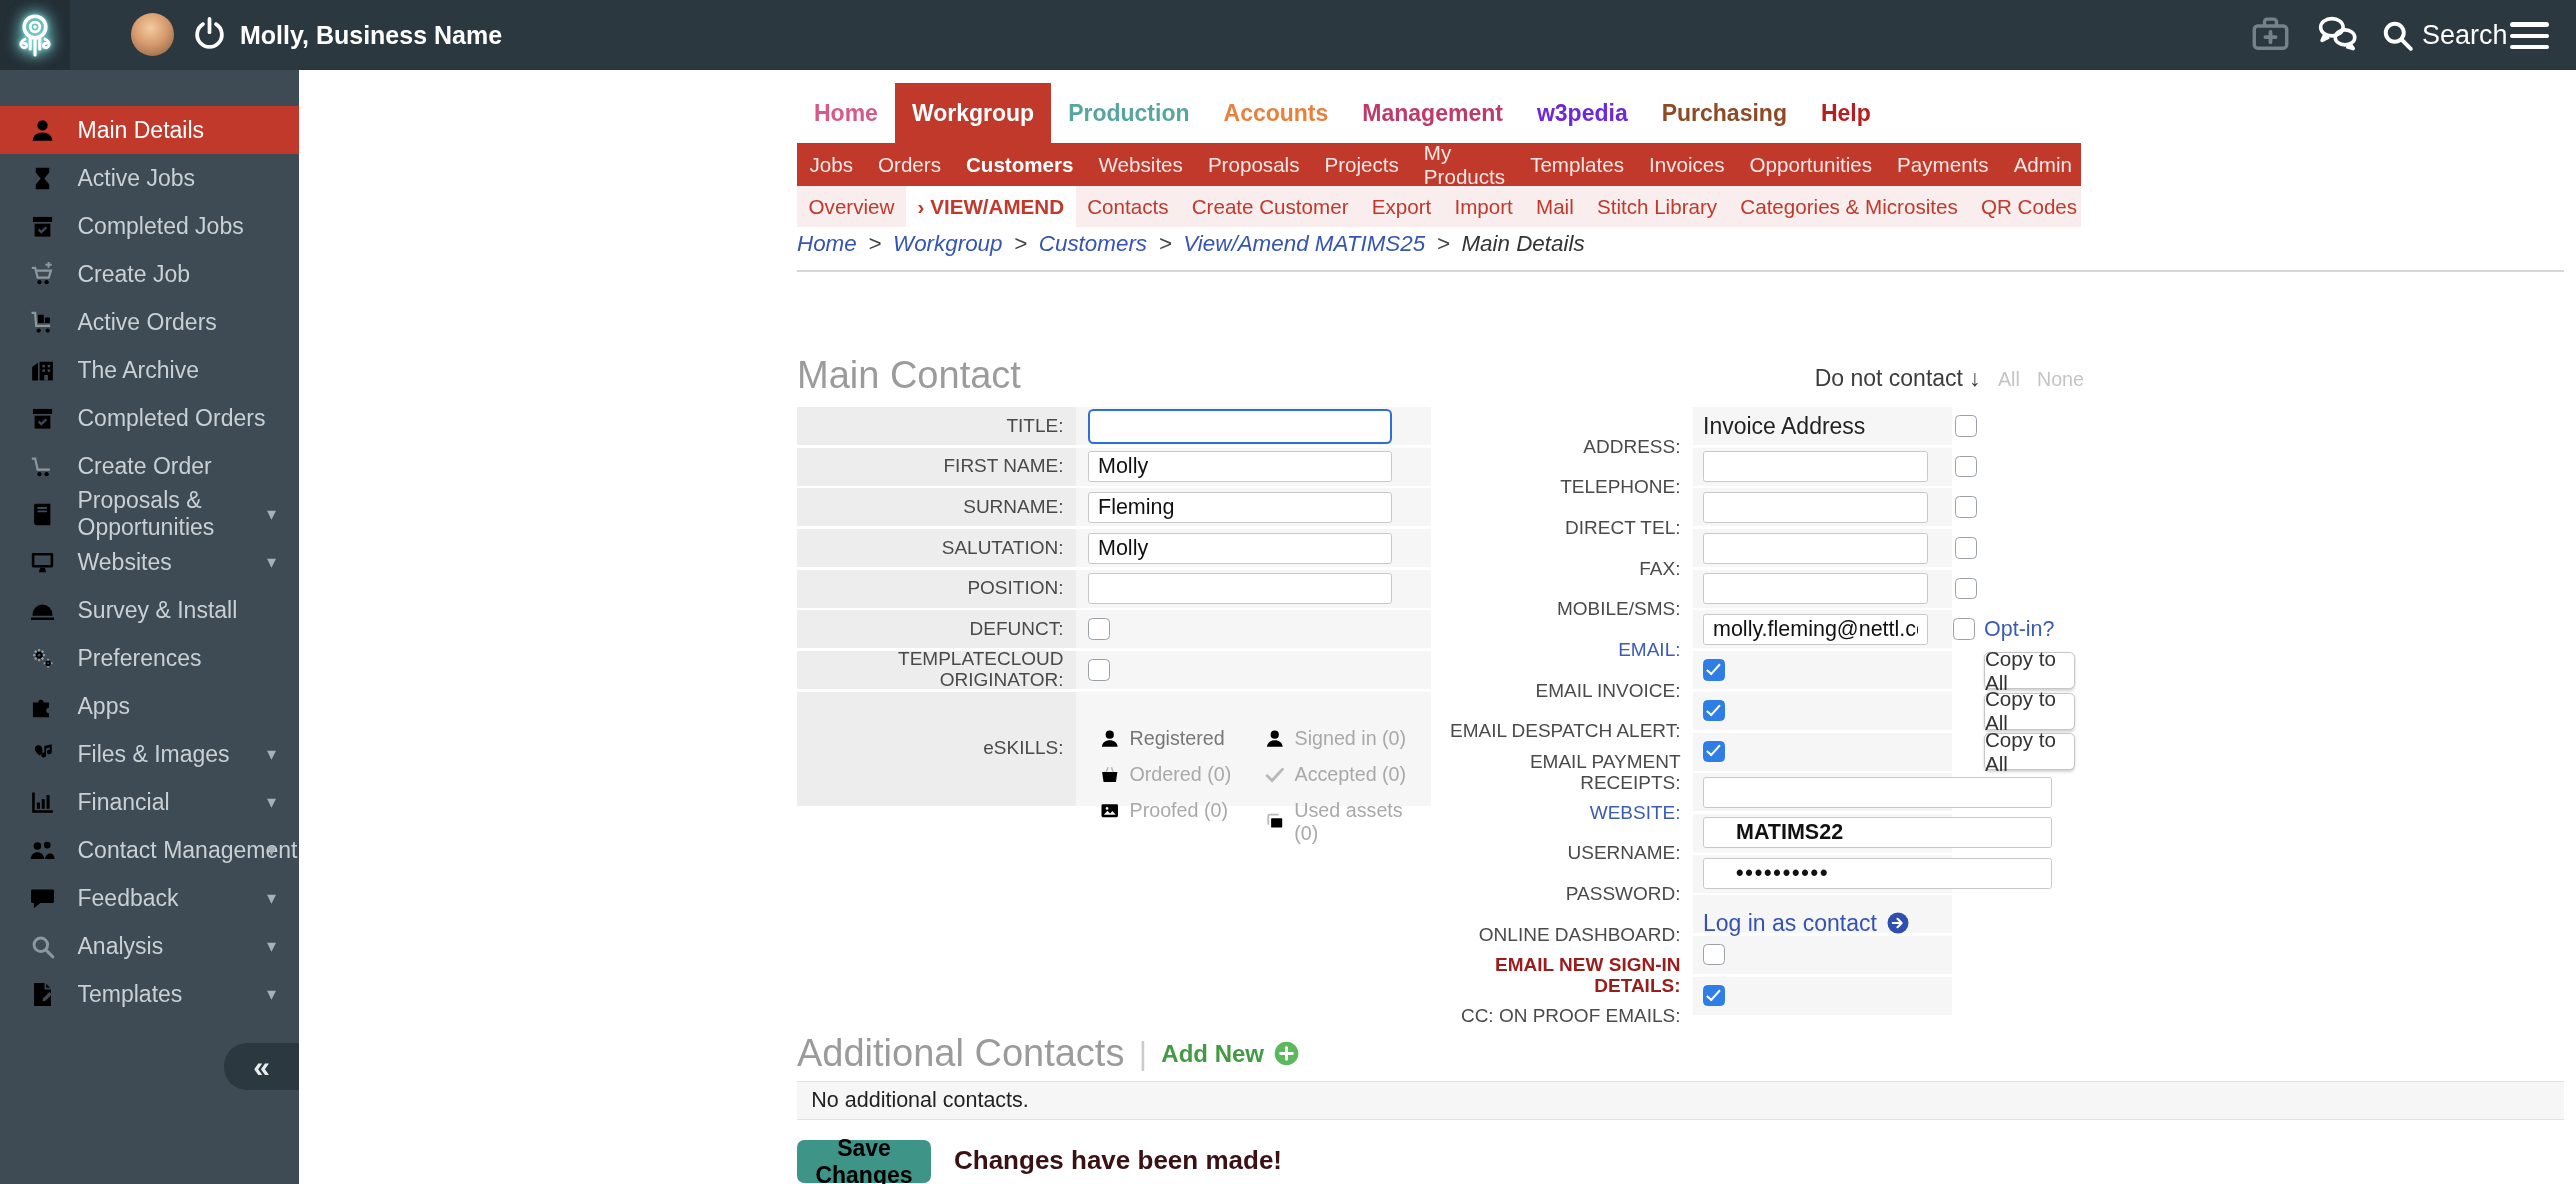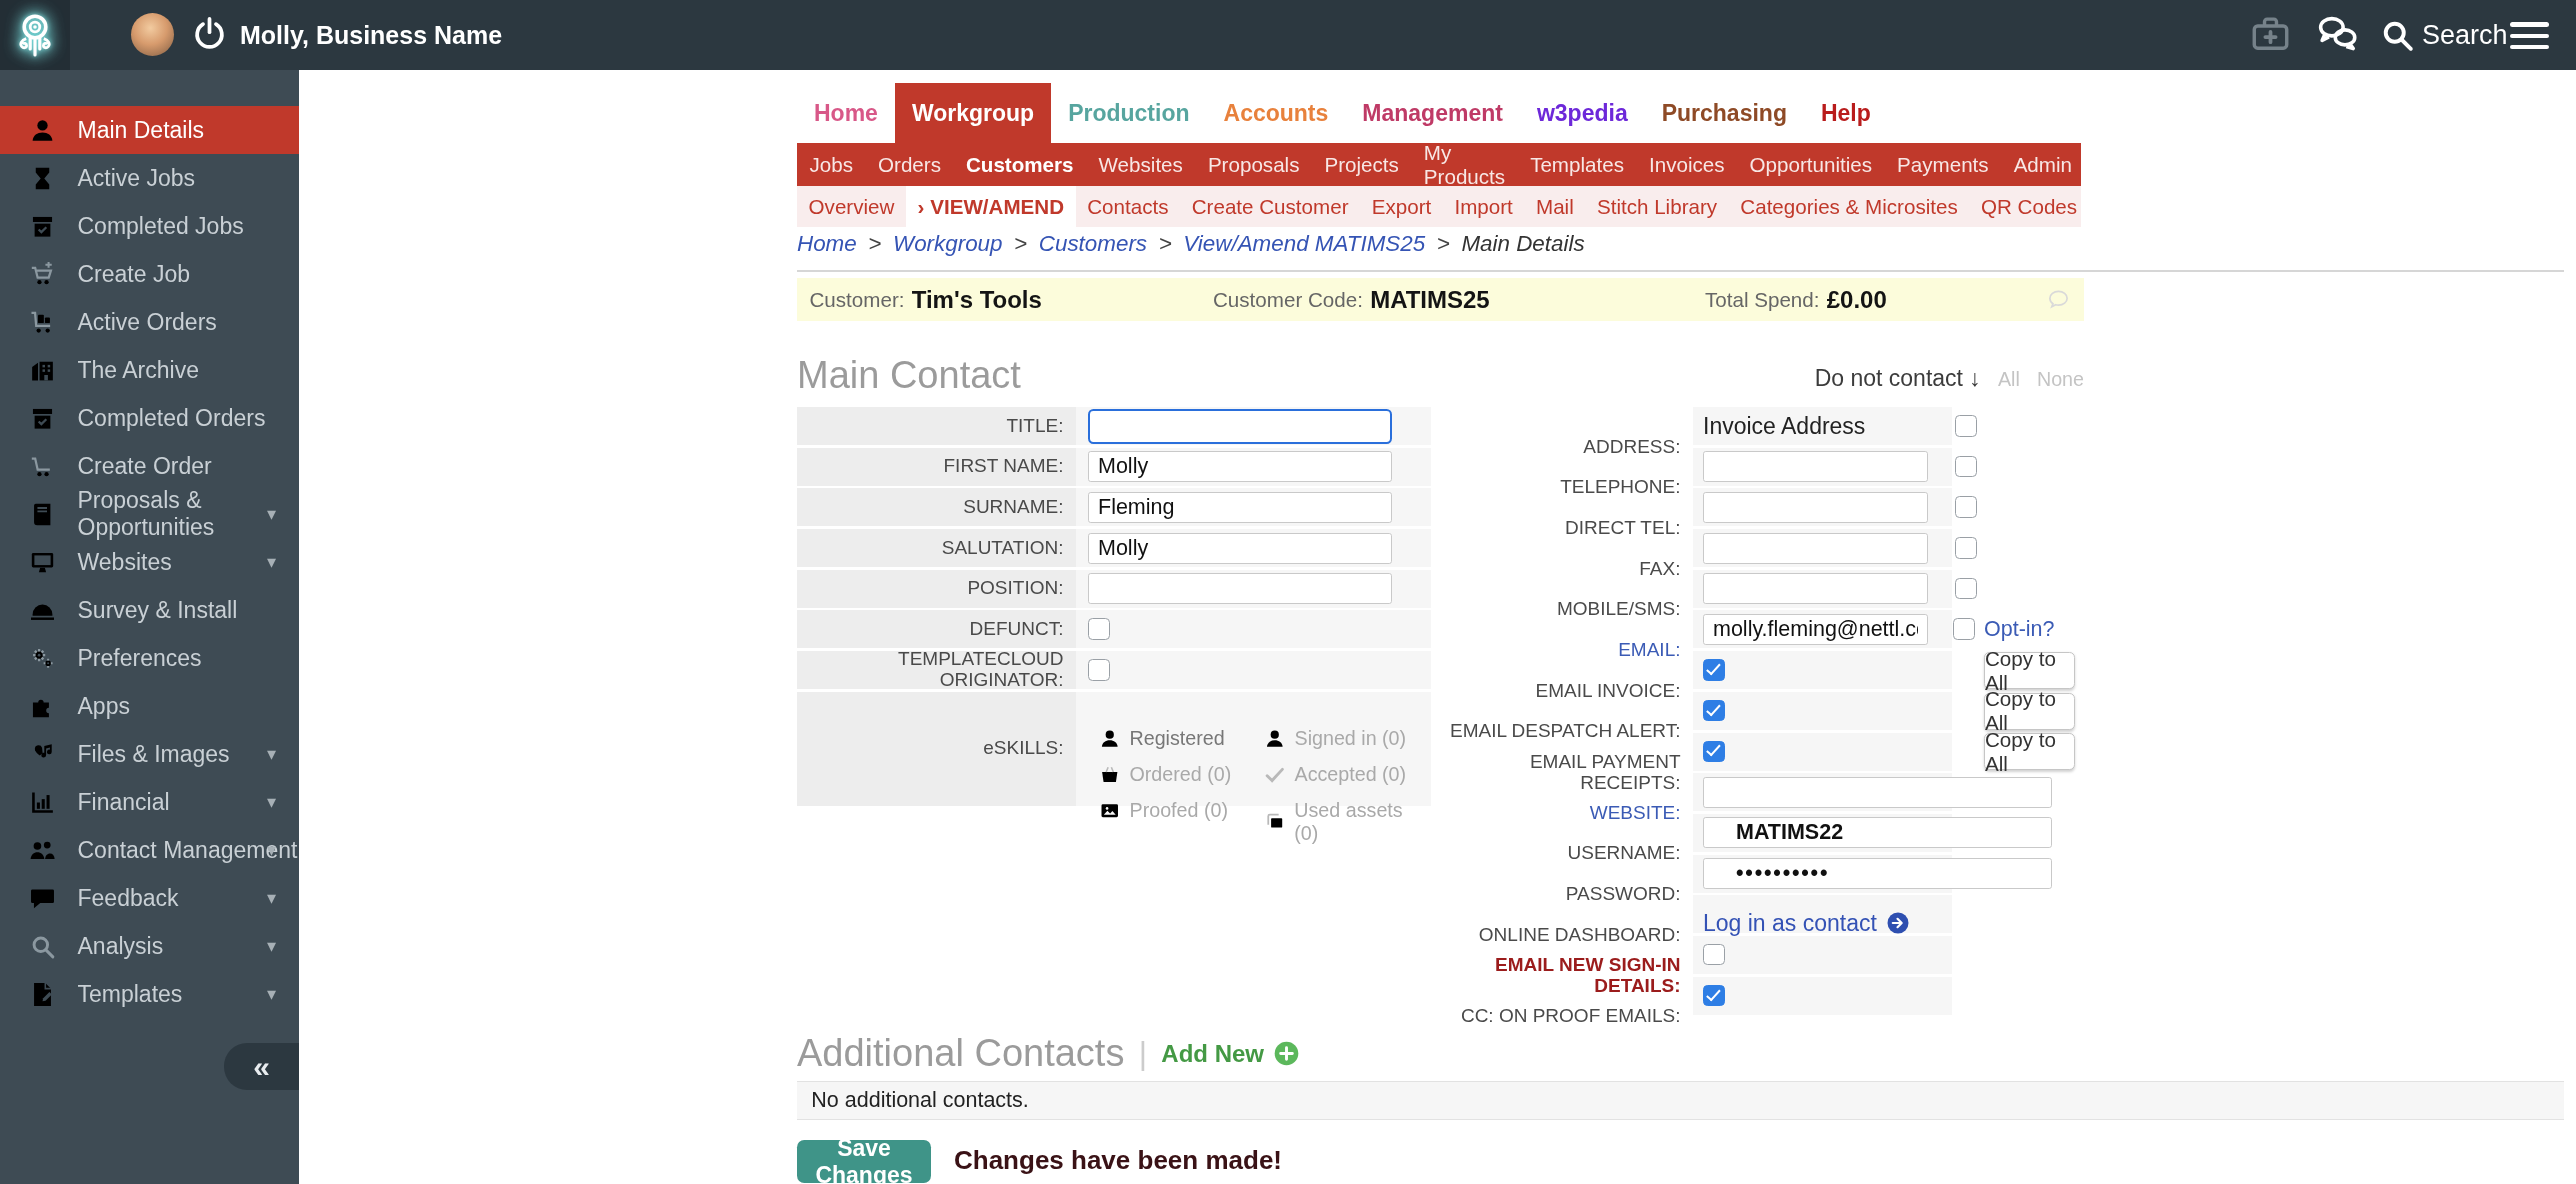--- a/index.html
+++ b/index.html
@@ -129,21 +129,21 @@
   
   .h2row{position:absolute;left:498px;top:962px;display:flex;align-items:center;}
   .h2{font-size:38px;color:#9b9b9b;}
   .h2sep{font-size:32px;color:#ccc;margin:0 14.3px;}
   .addnew{font-size:24px;font-weight:bold;color:#449944;display:flex;align-items:center;gap:9px;cursor:pointer;}
   .addnew svg{width:27px;height:27px;}
   .emptyrow{position:absolute;left:498px;top:1011px;width:1767px;height:39px;background:#f6f6f6;
             border-top:1.8px solid #e2e2e2;border-bottom:1.8px solid #e2e2e2;box-sizing:border-box;
             font-size:21.5px;color:#222;display:flex;align-items:center;padding-left:14.3px;}
   .savebtn{position:absolute;left:498px;top:1070px;width:134px;height:43px;background:#3f9488;
-           border:none;border-radius:7.2px;color:#ffffff;font-size:23px;font-weight:bold;
+           border:none;border-radius:7.2px;color:#000000;font-size:23px;font-weight:bold;
            display:flex;align-items:center;justify-content:center;cursor:pointer;
            font-family:"Liberation Sans",sans-serif;}
   .changemsg{position:absolute;left:655px;top:1075px;font-size:26px;font-weight:bold;color:#3a1216;}
 </style>
 </head>
 <body>
 
 <svg width="0" height="0" style="position:absolute">
   <defs>
     <symbol id="i-jelly" viewBox="0 0 24 24">
@@ -498,37 +498,20 @@
     <span>&gt;</span>
     <span class="crumb">Customers</span>
     <span>&gt;</span>
     <span class="crumb">View/Amend MATIMS25</span>
     <span>&gt;</span>
     <span class="crumb current">Main Details</span>
   </div>
 
   <div class="hr1"></div>
 
-  <div class="custbar">
-    <div class="cb-group" style="left:12.5px">
-      <span class="cb-lab">Customer:</span>
-      <span class="cb-val">Tim's Tools</span>
-    </div>
-    <div class="cb-group" style="left:416px">
-      <span class="cb-lab">Customer Code:</span>
-      <span class="cb-val">MATIMS25</span>
-    </div>
-    <div class="cb-group" style="left:908px">
-      <span class="cb-lab">Total Spend:</span>
-      <span class="cb-val">£0.00</span>
-    </div>
-    <svg class="cb-bubble" viewBox="0 0 24 24">
-        <use href="#i-bubble"></use>
-      </svg>
-  </div>
 
   <div class="h1" style="left:498px;top:284px">Main Contact</div>
   <div class="dnc">
     <span>Do not contact ↓</span>
     <span class="faint">All</span>
     <span class="faint">None</span>
   </div>
 
   <div class="formL">
     <div class="frow">

